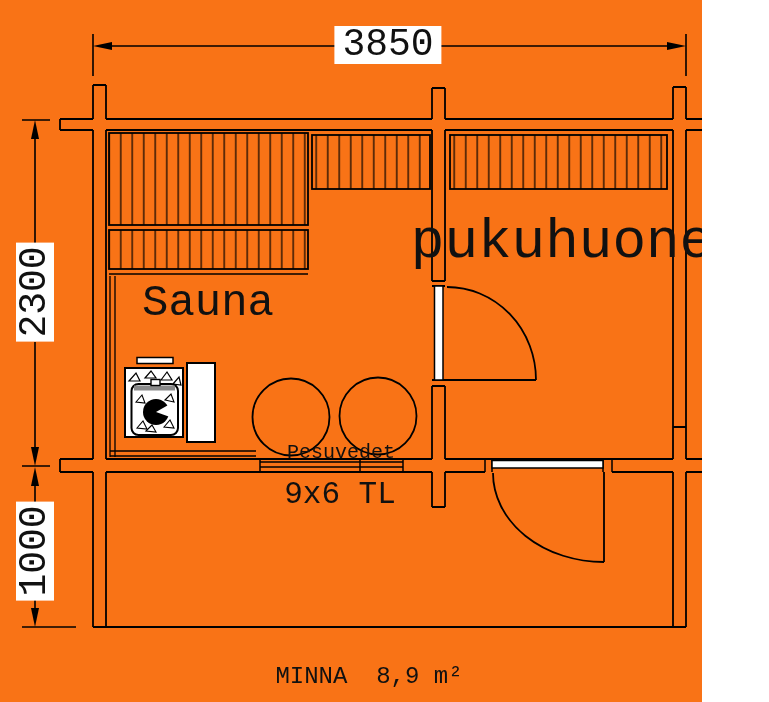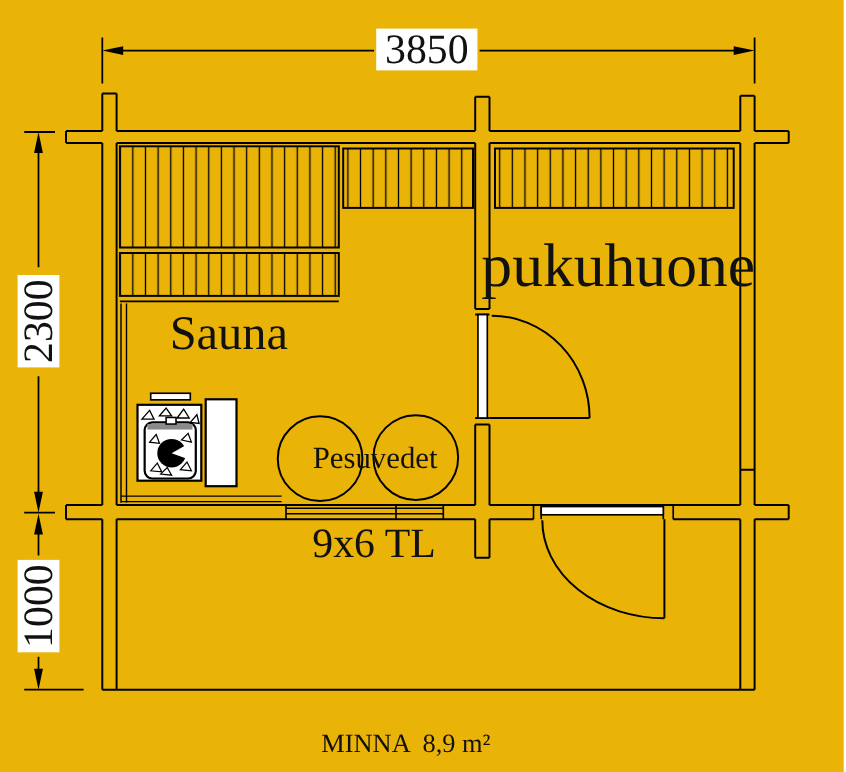--- a/index.html
+++ b/index.html
@@ -1,25 +1,25 @@
 <!DOCTYPE html>
 <html><head>
 <meta charset="utf-8">
 <style>
   html,body{margin:0;padding:0;background:#ffffff;}
-  #plan{position:relative;width:767px;height:702px;background:#eab308;overflow:hidden;
-        font-family:Liberation Serif, serif;color:#000;}
+  #plan{position:relative;width:702px;height:702px;background:#f97316;overflow:hidden;
+        font-family:Liberation Mono, monospace;color:#000;}
   #plan svg{position:absolute;left:0;top:0;}
   .lbl{position:absolute;transform:translate(-50%,-50%);white-space:nowrap;color:#111;line-height:1;}
   .lbl.rot{transform:translate(-50%,-50%) rotate(-90deg);}
   .dimtxt{font-size:38px;background:#fff;padding:0 8px;}
   .room-lg{font-size:44px;}
   .room-md{font-size:56px;}
-  .small-27{font-size:28px;}
-  .small-31{font-size:38px;}
+  .small-27{font-size:20px;margin-top:36px;}
+  .small-31{font-size:31px;}
   .title-30{font-size:24px;white-space:pre;}
 </style>
 </head>
 <body>
 
 <div id="plan">
 
   <svg width="769" height="702" viewBox="0 0 769 702">
     <defs>
       <pattern id="hatchV" width="11.5" height="8" patternUnits="userSpaceOnUse">

